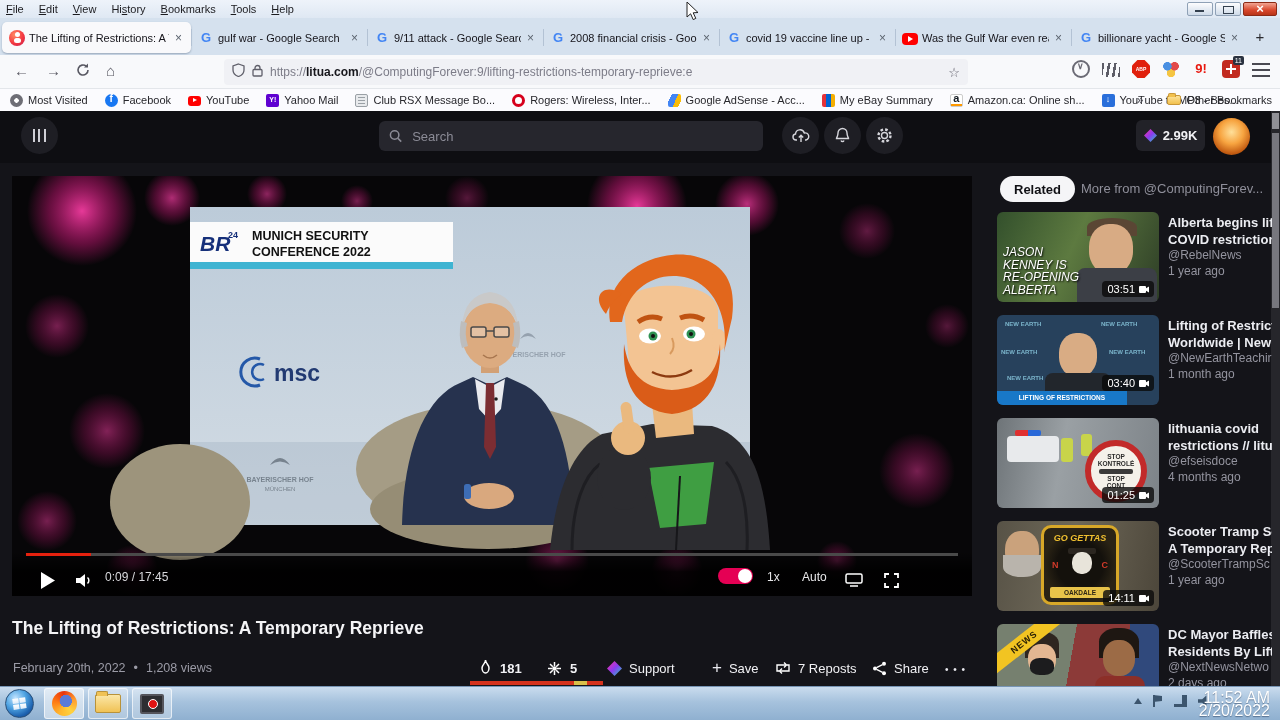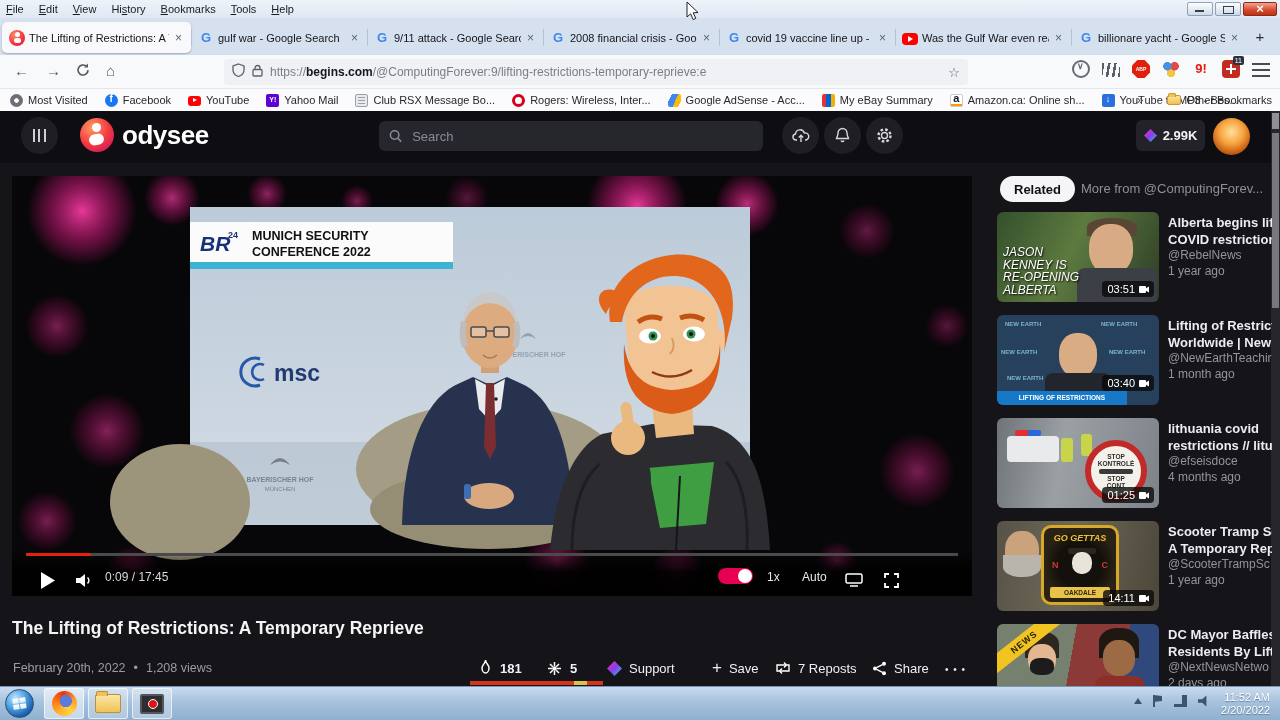--- a/index.html
+++ b/index.html
@@ -200,21 +200,21 @@
   .rec-ic{width:24px;height:20px;background:#2e2e32;border:2px solid #55555c;border-radius:2px;position:relative;}
   .rec-ic::after{content:"";position:absolute;left:6px;top:3px;width:8px;height:8px;border-radius:50%;background:#e01212;border:1.5px solid #fff;}
   .tray{position:absolute;right:70px;top:8px;display:flex;gap:11px;align-items:center;}
   .tri-up{width:0;height:0;border-left:4px solid transparent;border-right:4px solid transparent;border-bottom:6px solid #3c556e;}
   .flag-ic{width:10px;height:12px;position:relative;}
   .flag-ic::before{content:"";position:absolute;left:0;top:0;width:9px;height:7px;background:#3c556e;clip-path:polygon(0 0,100% 15%,100% 85%,0 100%);}
   .flag-ic::after{content:"";position:absolute;left:0;top:0;width:1.5px;height:12px;background:#3c556e;}
   .net-ic{width:13px;height:12px;background:linear-gradient(#3c556e,#3c556e) 0 9px/13px 3px no-repeat,
     linear-gradient(#3c556e,#3c556e) 8px 0/5px 12px no-repeat;}
   .spk-ic{width:12px;height:12px;background:#3c556e;clip-path:polygon(0 35%,35% 35%,70% 5%,70% 95%,35% 65%,0 65%);}
-  .clock{position:absolute;right:10px;top:4px;text-align:right;color:#fff;font-size:11px;line-height:13px;text-shadow:0 1px 1px rgba(30,50,80,.5);}
+  .clock{position:absolute;right:10px;top:4px;text-align:right;color:#fff;font-size:16px;line-height:13px;text-shadow:0 1px 1px rgba(30,50,80,.5);}
 
   .cursor{position:absolute;left:686px;top:2px;z-index:99;}
 </style>
 </head>
 <body>
 
 <div class="screen">
 
   <div class="menubar">
     <div id="menu-items" style="display:flex">
@@ -289,21 +289,21 @@
         <svg width="13" height="14" viewBox="0 0 13 14">
             <path d="M6.5 1 12 3v4c0 3.5-2.5 5.5-5.5 6.5C3.5 12.5 1 10.5 1 7V3z" fill="none" stroke="#5f5f6a" stroke-width="1.3"></path>
           </svg>
       </span>
       <span class="lock-ic">
         <svg width="11" height="13" viewBox="0 0 11 13">
             <rect x="1" y="5.5" width="9" height="6.5" rx="1" fill="none" stroke="#5f5f6a" stroke-width="1.3"></rect>
             <path d="M3 5.5V4a2.5 2.5 0 0 1 5 0v1.5" fill="none" stroke="#5f5f6a" stroke-width="1.3"></path>
           </svg>
       </span>
-      <span class="url-text"><span>https://</span><b>begins.com</b><span>/@ComputingForever:9/lifting-restrictions-temporary-reprieve:e</span></span>
+      <span class="url-text"><span>https://</span><b>litua.com</b><span>/@ComputingForever:9/lifting-restrictions-temporary-reprieve:e</span></span>
       <span class="url-star">☆</span>
     </div>
     <div class="ext-cluster">
       <span class="eic ei-pocket"></span>
       <span class="eic ei-lib"></span>
       <span class="eic ei-abp"></span>
       <span class="eic ei-dots"></span>
       <span class="eic ei-ryd"></span>
       <span class="eic ei-badge">
           <span class="badge">11</span>
@@ -363,24 +363,20 @@
       </span>
     </div>
   </div>
 
   <div class="page">
 
     <div class="odyheader">
       <div class="circ-btn" style="left:21px">
           <span class="ham-bars"></span>
         </div>
-      <div class="ody-logo">
-        <span class="ody-logo-ic"></span>
-        <span class="ody-word">odysee</span>
-      </div>
       <div class="ody-search">
         <svg width="14" height="14" viewBox="0 0 14 14">
             <circle cx="6" cy="6" r="4.5" fill="none" stroke="#8b8b96" stroke-width="1.6"></circle>
             <line x1="9.5" y1="9.5" x2="13" y2="13" stroke="#8b8b96" stroke-width="1.6"></line>
           </svg>
         <input type="text" placeholder="Search" style="">
       </div>
       <div class="circ-btn" style="left:782px">
         <svg width="18" height="16" viewBox="0 0 18 16">
             <path d="M5 12H4a3 3 0 0 1-.5-5.96A4.5 4.5 0 0 1 12.3 5 3.5 3.5 0 0 1 14 12h-1" fill="none" stroke="#d6d6dc" stroke-width="1.4"></path>

